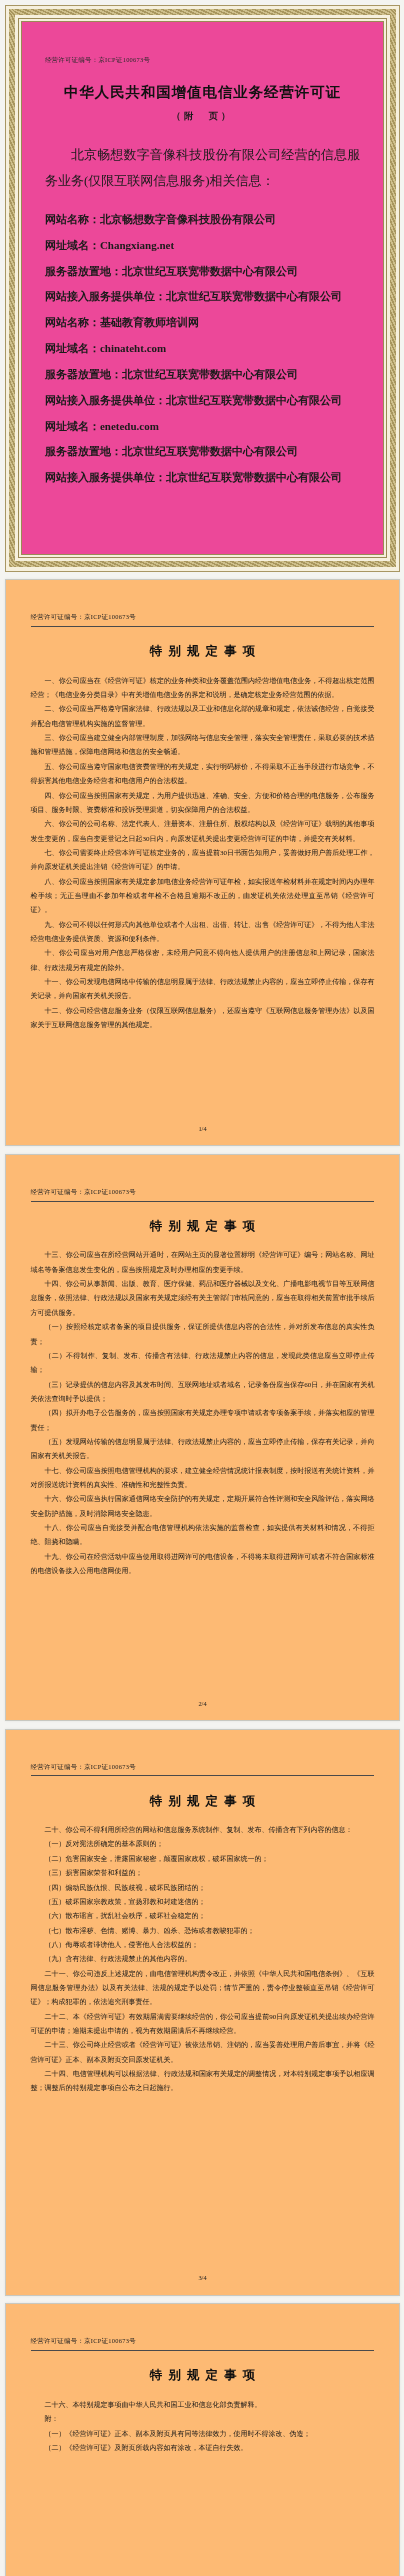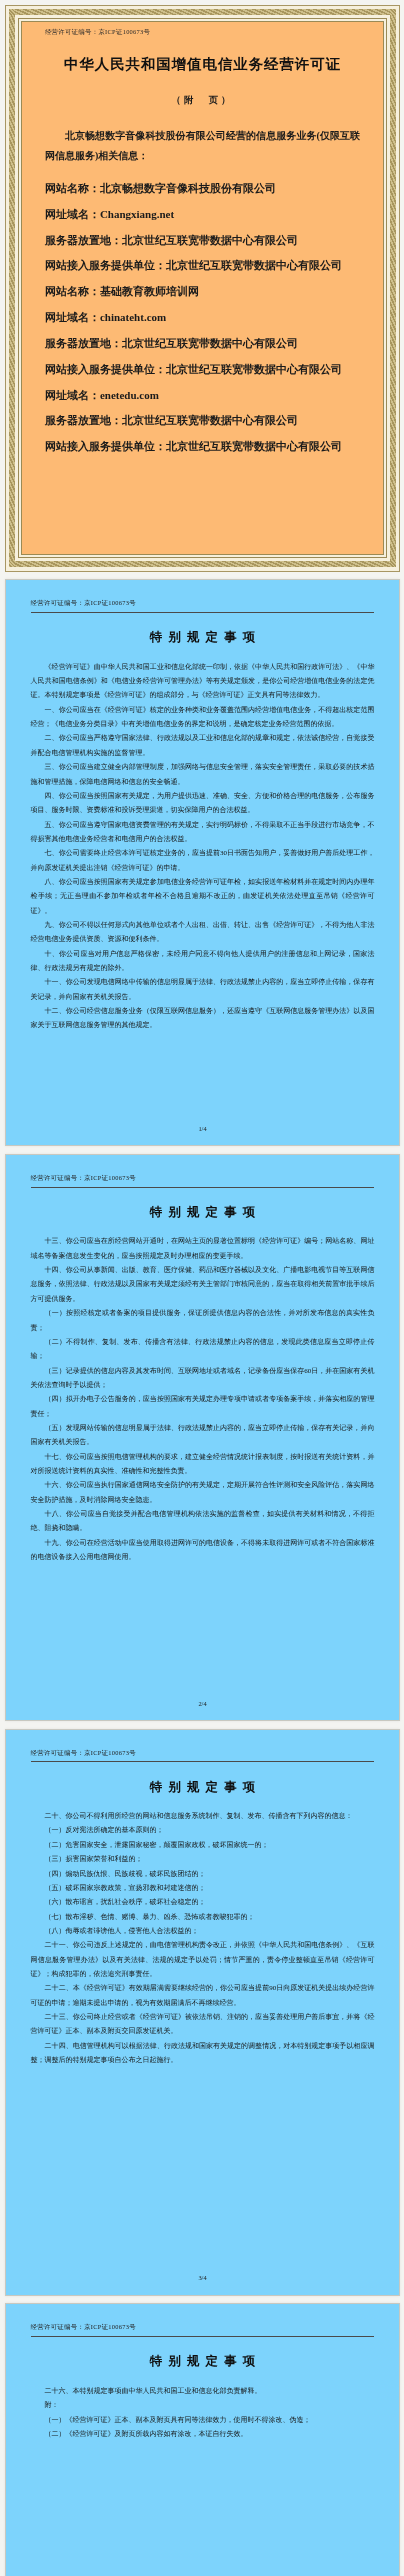--- a/index.html
+++ b/index.html
@@ -37,62 +37,62 @@
   .cert-inner {
     height: 100%;
     box-sizing: border-box;
     border: 0.5px solid #9b8a55;
     padding: 2.1px;
   }
   .cert-inner2 {
     height: 100%;
     box-sizing: border-box;
     border: 0.5px solid #9b8a55;
-    padding: 6px 23px;
-    background: #fdba74;
+    padding: 34px 23px;
+    background: #ec4899;
   }
   .cert-header { font-size: 6.4px; letter-spacing: 0.3px; color: #2a2a2a; }
   .cert-title {
     margin: 18.5px 0 0 0;
     text-align: center;
     font-size: 14.4px;
     font-weight: bold;
     letter-spacing: 1px;
     color: #111;
   }
   .cert-sub {
-    margin-top: 20px;
+    margin-top: 8px;
     text-align: center;
     font-size: 9.3px;
     font-weight: bold;
     letter-spacing: 3.1px;
   }
   .cert-intro {
     margin-top: 18.5px;
-    font-size: 10px;
-    font-weight: 700;
+    font-size: 13px;
+    font-weight: 400;
     line-height: 2.0;
     text-indent: 2em;
     text-align: justify;
   }
   .cert-lines { margin-top: 4.1px; }
   .cert-line {
     font-size: 11px;
     font-weight: 600;
     line-height: 2.35;
     white-space: normal;
   }
 
   
   .page.provision {
     position: relative;
-    background: #7dd3fc;
+    background: #fdba74;
     border: 0.5px solid #c8c8c0;
     box-shadow: 0 0 2.6px rgba(0,0,0,.07);
-    padding: 19px 25px;
+    padding: 33px 25px;
   }
   .prov-header {
     font-size: 6.4px;
     letter-spacing: 0.3px;
     padding-bottom: 3.6px;
     border-bottom: 0.5px solid #4a4a4a;
     color: #222;
   }
   .prov-title {
     margin: 16.5px 0 13.4px 0;
@@ -166,32 +166,32 @@
     </div>
   </section>
 
   <section class="page provision">
     <div class="prov-header">
       <span>经营许可证编号：</span><span>京ICP证100673号</span>
     </div>
     <h2 class="prov-title">特别规定事项</h2>
     <div class="prov-body">
 
-        <p>《经营许可证》由中华人民共和国工业和信息化部统一印制，依据《中华人民共和国行政许可法》、《中华人民共和国电信条例》和《电信业务经营许可管理办法》等有关规定颁发，是你公司经营增值电信业务的法定凭证。本特别规定事项是《经营许可证》的组成部分，与《经营许可证》正文具有同等法律效力。</p>
 
         <p>一、你公司应当在《经营许可证》核定的业务种类和业务覆盖范围内经营增值电信业务，不得超出核定范围经营；《电信业务分类目录》中有关增值电信业务的界定和说明，是确定核定业务经营范围的依据。</p>
 
         <p>二、你公司应当严格遵守国家法律、行政法规以及工业和信息化部的规章和规定，依法诚信经营，自觉接受并配合电信管理机构实施的监督管理。</p>
 
         <p>三、你公司应当建立健全内部管理制度，加强网络与信息安全管理，落实安全管理责任，采取必要的技术措施和管理措施，保障电信网络和信息的安全畅通。</p>
 
+        <p>五、你公司应当遵守国家电信资费管理的有关规定，实行明码标价，不得采取不正当手段进行市场竞争，不得损害其他电信业务经营者和电信用户的合法权益。</p>
+
         <p>四、你公司应当按照国家有关规定，为用户提供迅速、准确、安全、方便和价格合理的电信服务，公布服务项目、服务时限、资费标准和投诉受理渠道，切实保障用户的合法权益。</p>
 
-        <p>五、你公司应当遵守国家电信资费管理的有关规定，实行明码标价，不得采取不正当手段进行市场竞争，不得损害其他电信业务经营者和电信用户的合法权益。</p>
-
+        <p>六、你公司的公司名称、法定代表人、注册资本、注册住所、股权结构以及《经营许可证》载明的其他事项发生变更的，应当自变更登记之日起30日内，向原发证机关提出变更经营许可证的申请，并提交有关材料。</p>
 
         <p>七、你公司需要终止经营本许可证核定业务的，应当提前30日书面告知用户，妥善做好用户善后处理工作，并向原发证机关提出注销《经营许可证》的申请。</p>
 
         <p>八、你公司应当按照国家有关规定参加电信业务经营许可证年检，如实报送年检材料并在规定时间内办理年检手续；无正当理由不参加年检或者年检不合格且逾期不改正的，由发证机关依法处理直至吊销《经营许可证》。</p>
 
         <p>九、你公司不得以任何形式向其他单位或者个人出租、出借、转让、出售《经营许可证》，不得为他人非法经营电信业务提供资质、资源和便利条件。</p>
 
         <p>十、你公司应当对用户信息严格保密，未经用户同意不得向他人提供用户的注册信息和上网记录，国家法律、行政法规另有规定的除外。</p>
 
         <p>十一、你公司发现电信网络中传输的信息明显属于法律、行政法规禁止内容的，应当立即停止传输，保存有关记录，并向国家有关机关报告。</p>
@@ -252,20 +252,21 @@
         <p>（四）煽动民族仇恨、民族歧视，破坏民族团结的；</p>
 
         <p>（五）破坏国家宗教政策，宣扬邪教和封建迷信的；</p>
 
         <p>（六）散布谣言，扰乱社会秩序，破坏社会稳定的；</p>
 
         <p>（七）散布淫秽、色情、赌博、暴力、凶杀、恐怖或者教唆犯罪的；</p>
 
         <p>（八）侮辱或者诽谤他人，侵害他人合法权益的；</p>
 
+        <p>（九）含有法律、行政法规禁止的其他内容的。</p>
 
         <p>二十一、你公司违反上述规定的，由电信管理机构责令改正，并依照《中华人民共和国电信条例》、《互联网信息服务管理办法》以及有关法律、法规的规定予以处罚；情节严重的，责令停业整顿直至吊销《经营许可证》；构成犯罪的，依法追究刑事责任。</p>
 
         <p>二十二、本《经营许可证》有效期届满需要继续经营的，你公司应当提前90日向原发证机关提出续办经营许可证的申请；逾期未提出申请的，视为有效期届满后不再继续经营。</p>
 
         <p>二十三、你公司终止经营或者《经营许可证》被依法吊销、注销的，应当妥善处理用户善后事宜，并将《经营许可证》正本、副本及附页交回原发证机关。</p>
 
         <p>二十四、电信管理机构可以根据法律、行政法规和国家有关规定的调整情况，对本特别规定事项予以相应调整；调整后的特别规定事项自公布之日起施行。</p>
       </div>
     <div class="page-no">3/4</div>

